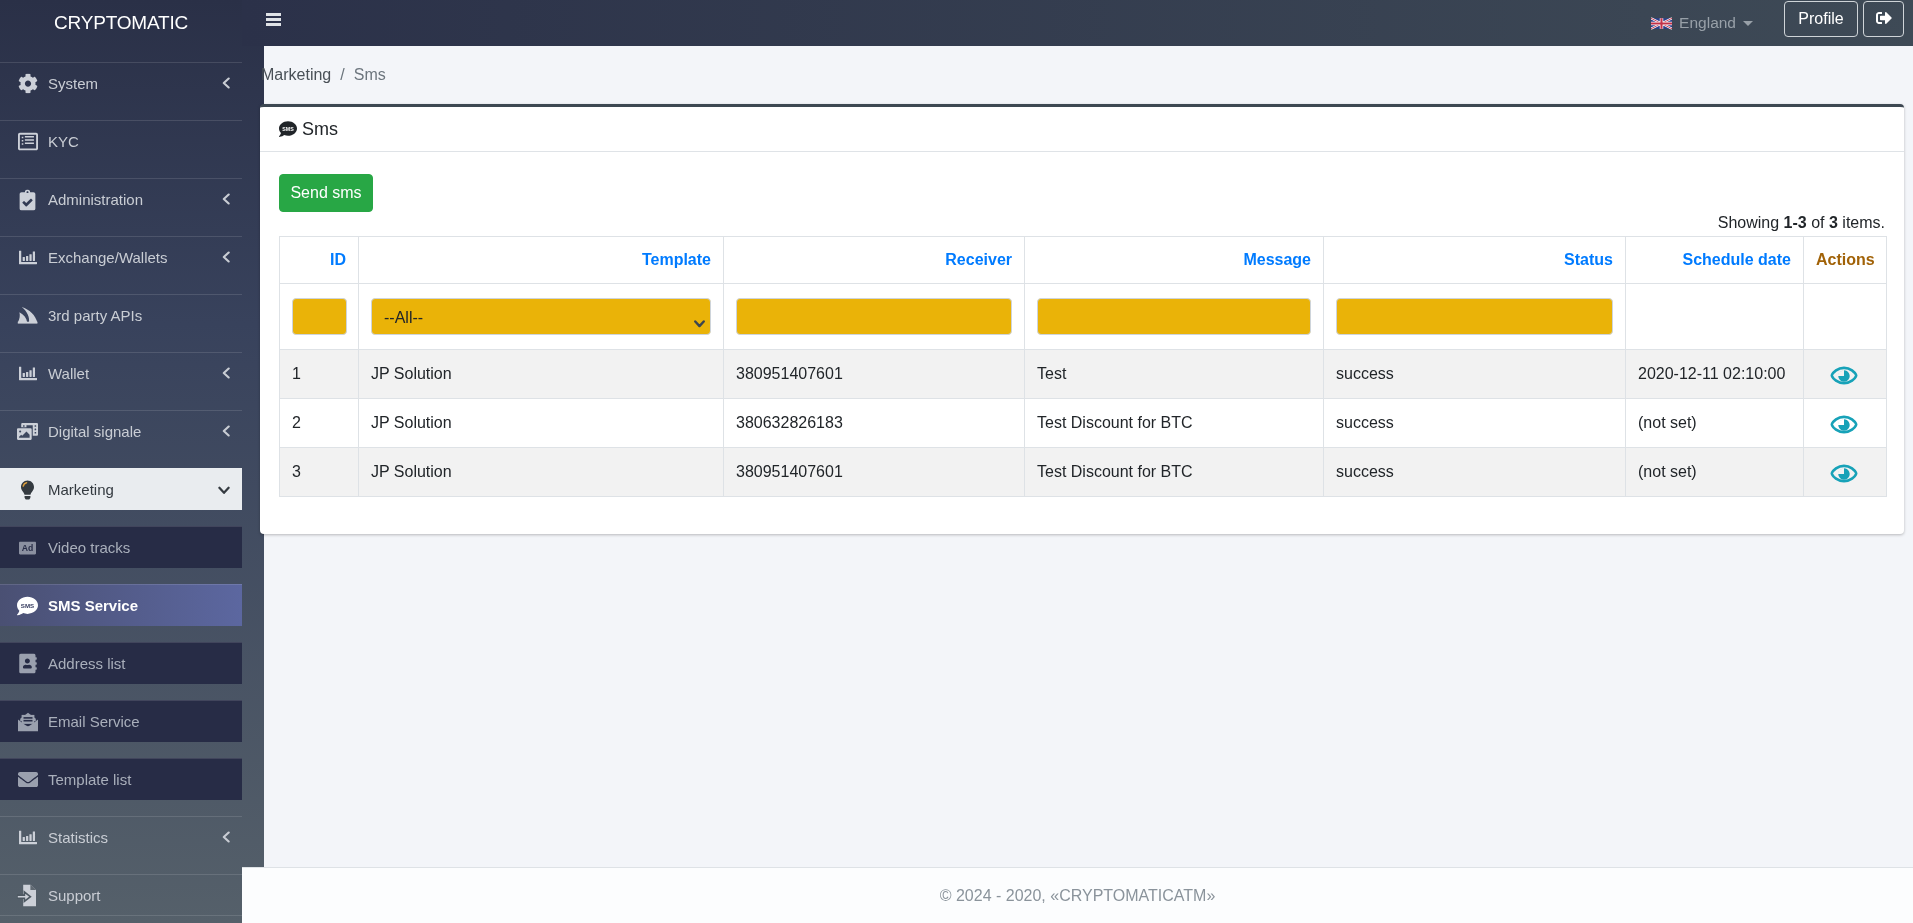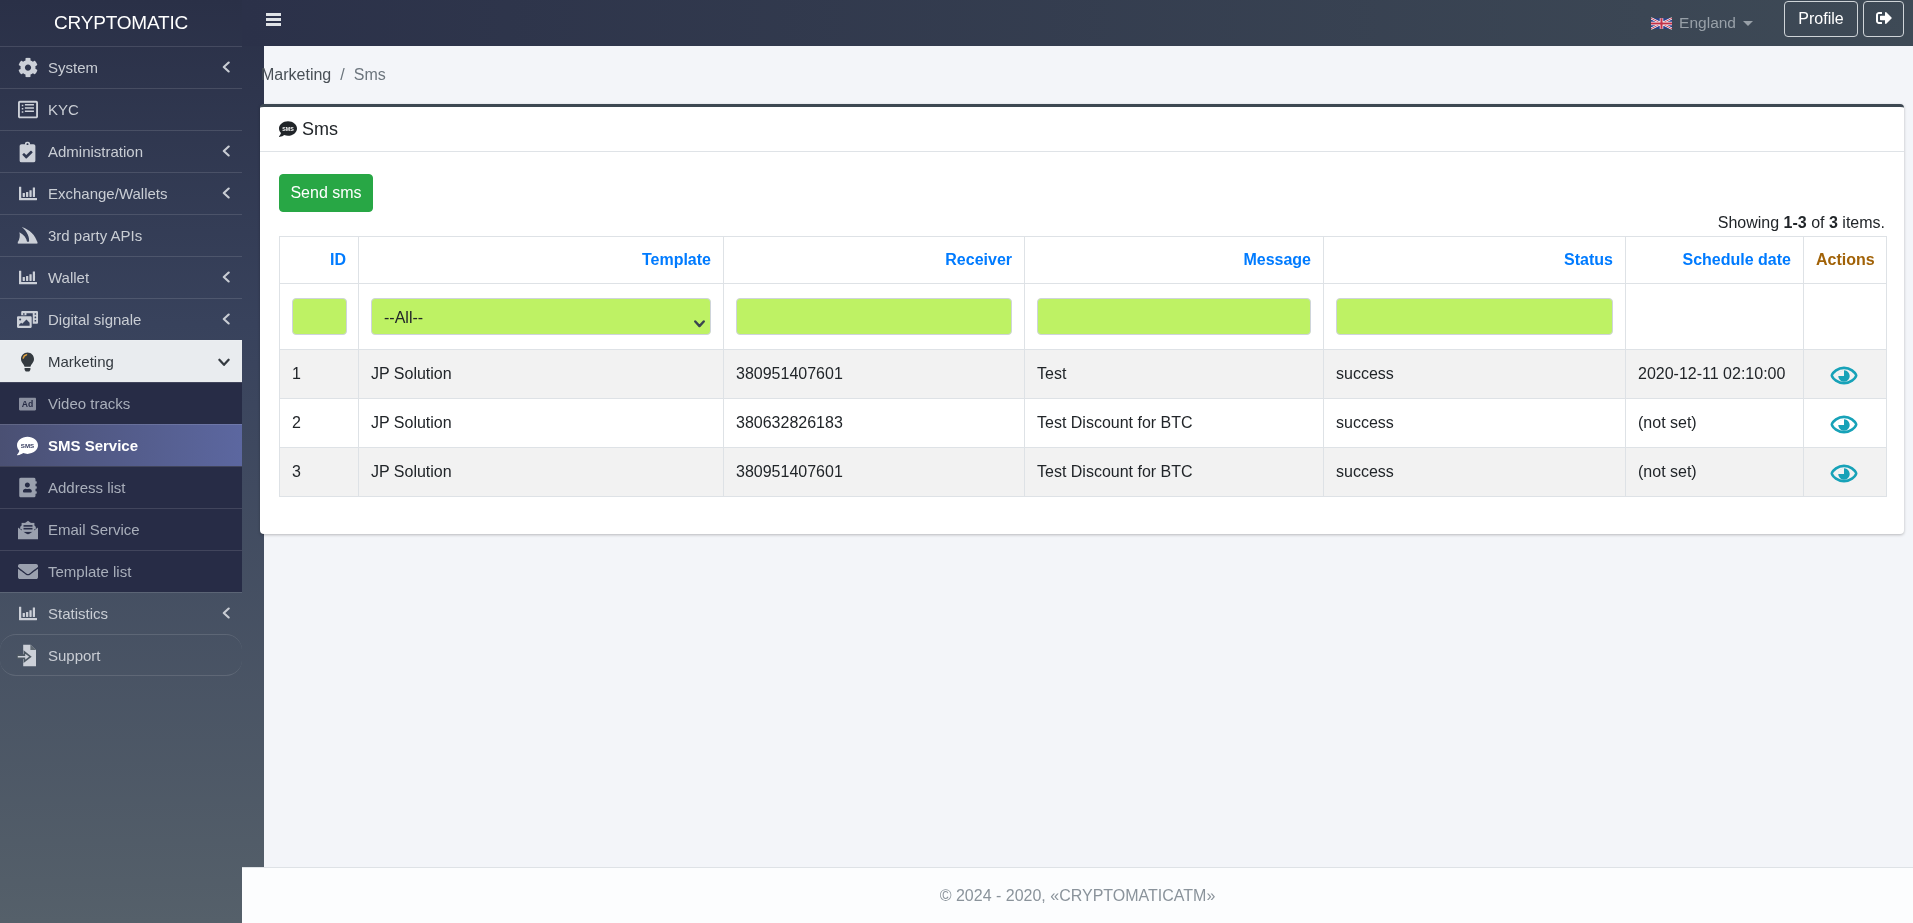--- a/index.html
+++ b/index.html
@@ -16,22 +16,22 @@
 .caret-d { display:inline-block; width:0; height:0; border-left:5px solid transparent; border-right:5px solid transparent; border-top:5px solid #98a0a8; margin-left:7px; vertical-align:2px; }
 .btn-outline { position:absolute; top:1px; height:36px; border:1px solid #cfd4d8; border-radius:4px; color:#fff; text-align:center; line-height:34px; font-size:16px; }
 .btn-profile { right:55px; width:74px; }
 .btn-logout { right:9px; width:41px; }
 
 
 .sidebar { position:absolute; left:0; top:0; width:264px; height:923px;
   background:linear-gradient(180deg,#2a3047 0%, #38425c 35%, #55606a 100%); }
 .brand { position:absolute; top:0; left:0; width:242px; height:46px; line-height:46px; text-align:center; color:#fff; font-size:19px; letter-spacing:-0.2px; font-weight:400; }
 .menu { position:absolute; top:46px; left:0; width:242px; list-style:none; }
-.menu li { position:relative; height:42px; border-top:1px solid rgba(255,255,255,0.12); }
-.menu li.last { border-bottom:1px solid rgba(255,255,255,0.12);border-radius:16px; }
+.menu li { position:relative; height:42px; border-top:1px solid rgba(255,255,255,0.12);margin-top:16px; }
+.menu li.last { border-bottom:1px solid rgba(255,255,255,0.12); }
 .menu .ic { position:absolute; left:17px; top:50%; transform:translateY(-50%); width:21px; height:21px; display:flex; align-items:center; justify-content:center; }
 .menu .lbl { position:absolute; left:48px; top:0; height:41px; line-height:41px; font-size:15px; color:#c9cdd4; white-space:nowrap; }
 .menu .chev { position:absolute; right:12px; top:50%; transform:translateY(-50%); }
 .menu li.sub { background:#272c46; }
 .menu li.sub .lbl { color:#a9afbb; }
 .menu li.active-light { background:#e9ecef; }
 .menu li.active-light .lbl { color:#343a40; }
 .menu li.active-blue { background:linear-gradient(to right,#4a5073,#5c67a0); }
 .menu li.active-blue .lbl { color:#fff; font-weight:bold; }
 
@@ -47,21 +47,21 @@
 .btn-success { position:absolute; left:19px; top:67px; width:94px; height:38px; background:#28a745; border:1px solid #28a745; border-radius:4px; color:#fff; font-size:16px; text-align:center; line-height:36px; }
 .summary { position:absolute; right:19px; top:107px; font-size:16px; color:#212529; }
 
 table.grid { position:absolute; left:19px; top:129px; border-collapse:collapse; table-layout:fixed; width:1607px; }
 table.grid th, table.grid td { border:1px solid #dee2e6; padding:0 12px; font-size:16px; vertical-align:middle; overflow:hidden; }
 table.grid thead th { height:47px; text-align:right; color:#007bff; font-weight:bold; }
 table.grid thead th.actions { color:#a16207; }
 table.grid tr.filters td { height:66px; background:#fff; }
 table.grid tbody td { height:49px; }
 table.grid tr.odd td { background:#f2f2f2; }
-.inp { height:37px; border:1px solid #ced4da; border-radius:4px; width:100%; background:#bef264; }
+.inp { height:37px; border:1px solid #ced4da; border-radius:4px; width:100%; background:#eab308; }
 .inp-id { width:55px; }
 .sel { position:relative; }
 .sel .caret { position:absolute; right:5px; top:14.5px; }
 td.center { text-align:center; }
 
 .footer { position:absolute; left:242px; top:867px; width:1671px; height:56px; background:#fcfdfe; border-top:1px solid #dee2e6; text-align:center; color:#8a939b; font-size:16px; line-height:56px; }
 </style>
 </head>
 <body>
 

